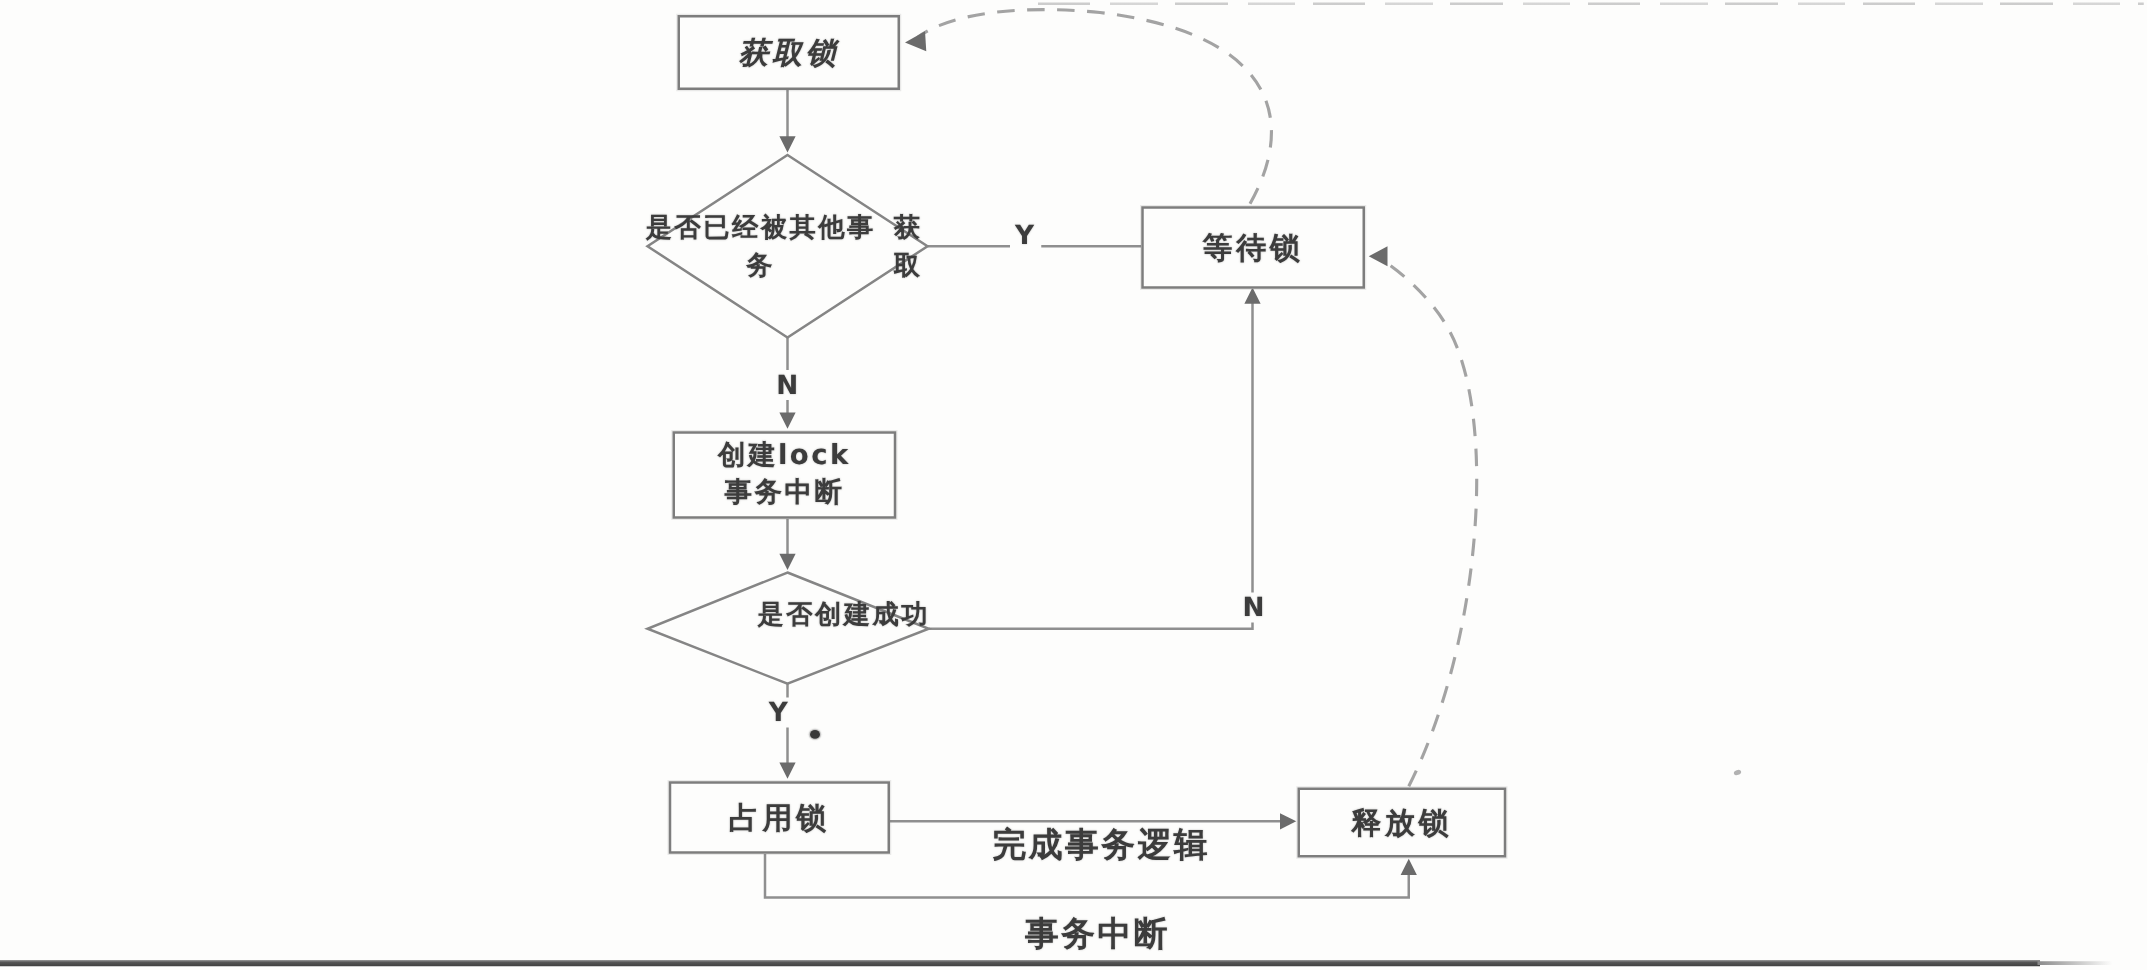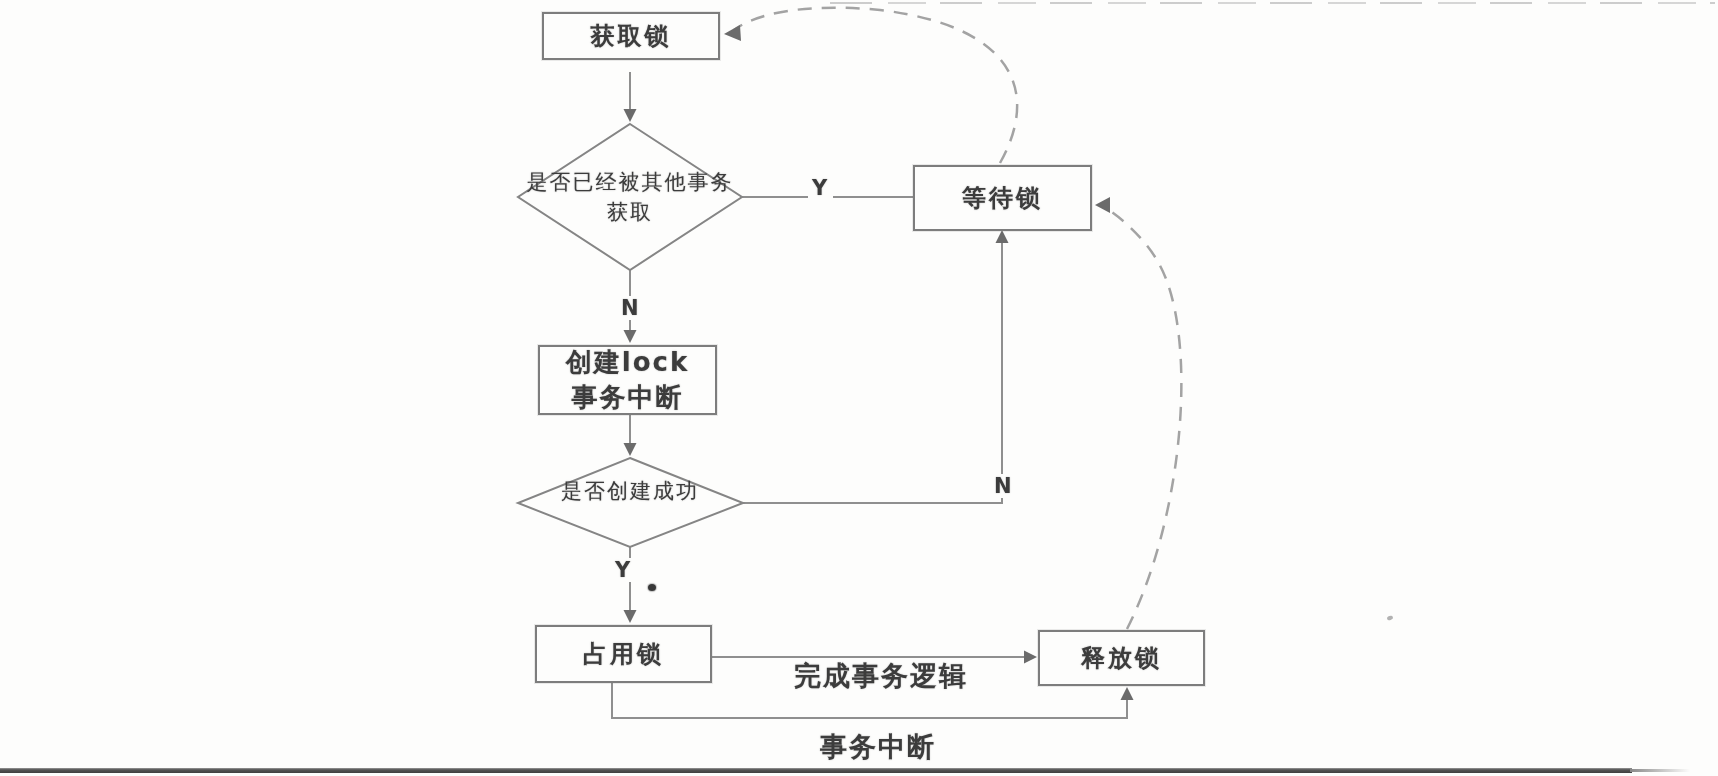--- a/index.html
+++ b/index.html
@@ -29,25 +29,25 @@
     font-weight: 700;
     font-size: 24px;
     letter-spacing: 3px;
     line-height: 1.35;
     text-shadow: 0 0 1.5px rgba(70,70,70,0.45);
     box-shadow: 0 0 0 1px rgba(120,120,120,0.15);
   }
   .diamond-label {
     position: absolute;
     display: flex;
-    flex-direction: column;
+    flex-direction: row;
     align-items: center;
     justify-content: center;
     color: #3c3c3c;
-    font-weight: 400;
+    font-weight: 700;
     font-size: 21px;
     letter-spacing: 2px;
     line-height: 1.45;
     text-align: center;
     text-shadow: 0 0 1.5px rgba(70,70,70,0.45);
   }
   .edge-label {
     position: absolute;
     color: #3c3c3c;
     font-weight: 700;
@@ -148,29 +148,29 @@
       <polygon points="630,456 623.5,443 636.5,443"></polygon>
       <polygon points="1002,230 995.5,243 1008.5,243"></polygon>
       <polygon points="630,623 623.5,610 636.5,610"></polygon>
       <polygon points="1037,657 1024,650.5 1024,663.5"></polygon>
       <polygon points="1127,687 1120.5,700 1133.5,700"></polygon>
       <polygon points="724,34 740,25 741,41"></polygon>
       <polygon points="1095,205 1110,197 1110,213"></polygon>
     </g>
   </svg>
 
-  <div class="node" style="left:542px; top:12px; width:178px; height:48px;">
+  <div class="node" style="left:542px; top:12px; width:178px; height:60px;font-style:italic;">
     <span>获取锁</span>
   </div>
 
   <div class="node" style="left:913px; top:165px; width:179px; height:66px;">
     <span>等待锁</span>
   </div>
 
-  <div class="node" style="left:538px; top:345px; width:179px; height:70px; font-size:26px; letter-spacing:2px;">
+  <div class="node" style="left:538px; top:345px; width:179px; height:70px; font-size:22px; letter-spacing:2px;">
     <span>创建lock</span>
     <span>事务中断</span>
   </div>
 
   <div class="node" style="left:1038px; top:630px; width:167px; height:56px;">
     <span>释放锁</span>
   </div>
 
   <div class="node" style="left:535px; top:625px; width:177px; height:58px;">
     <span>占用锁</span>

